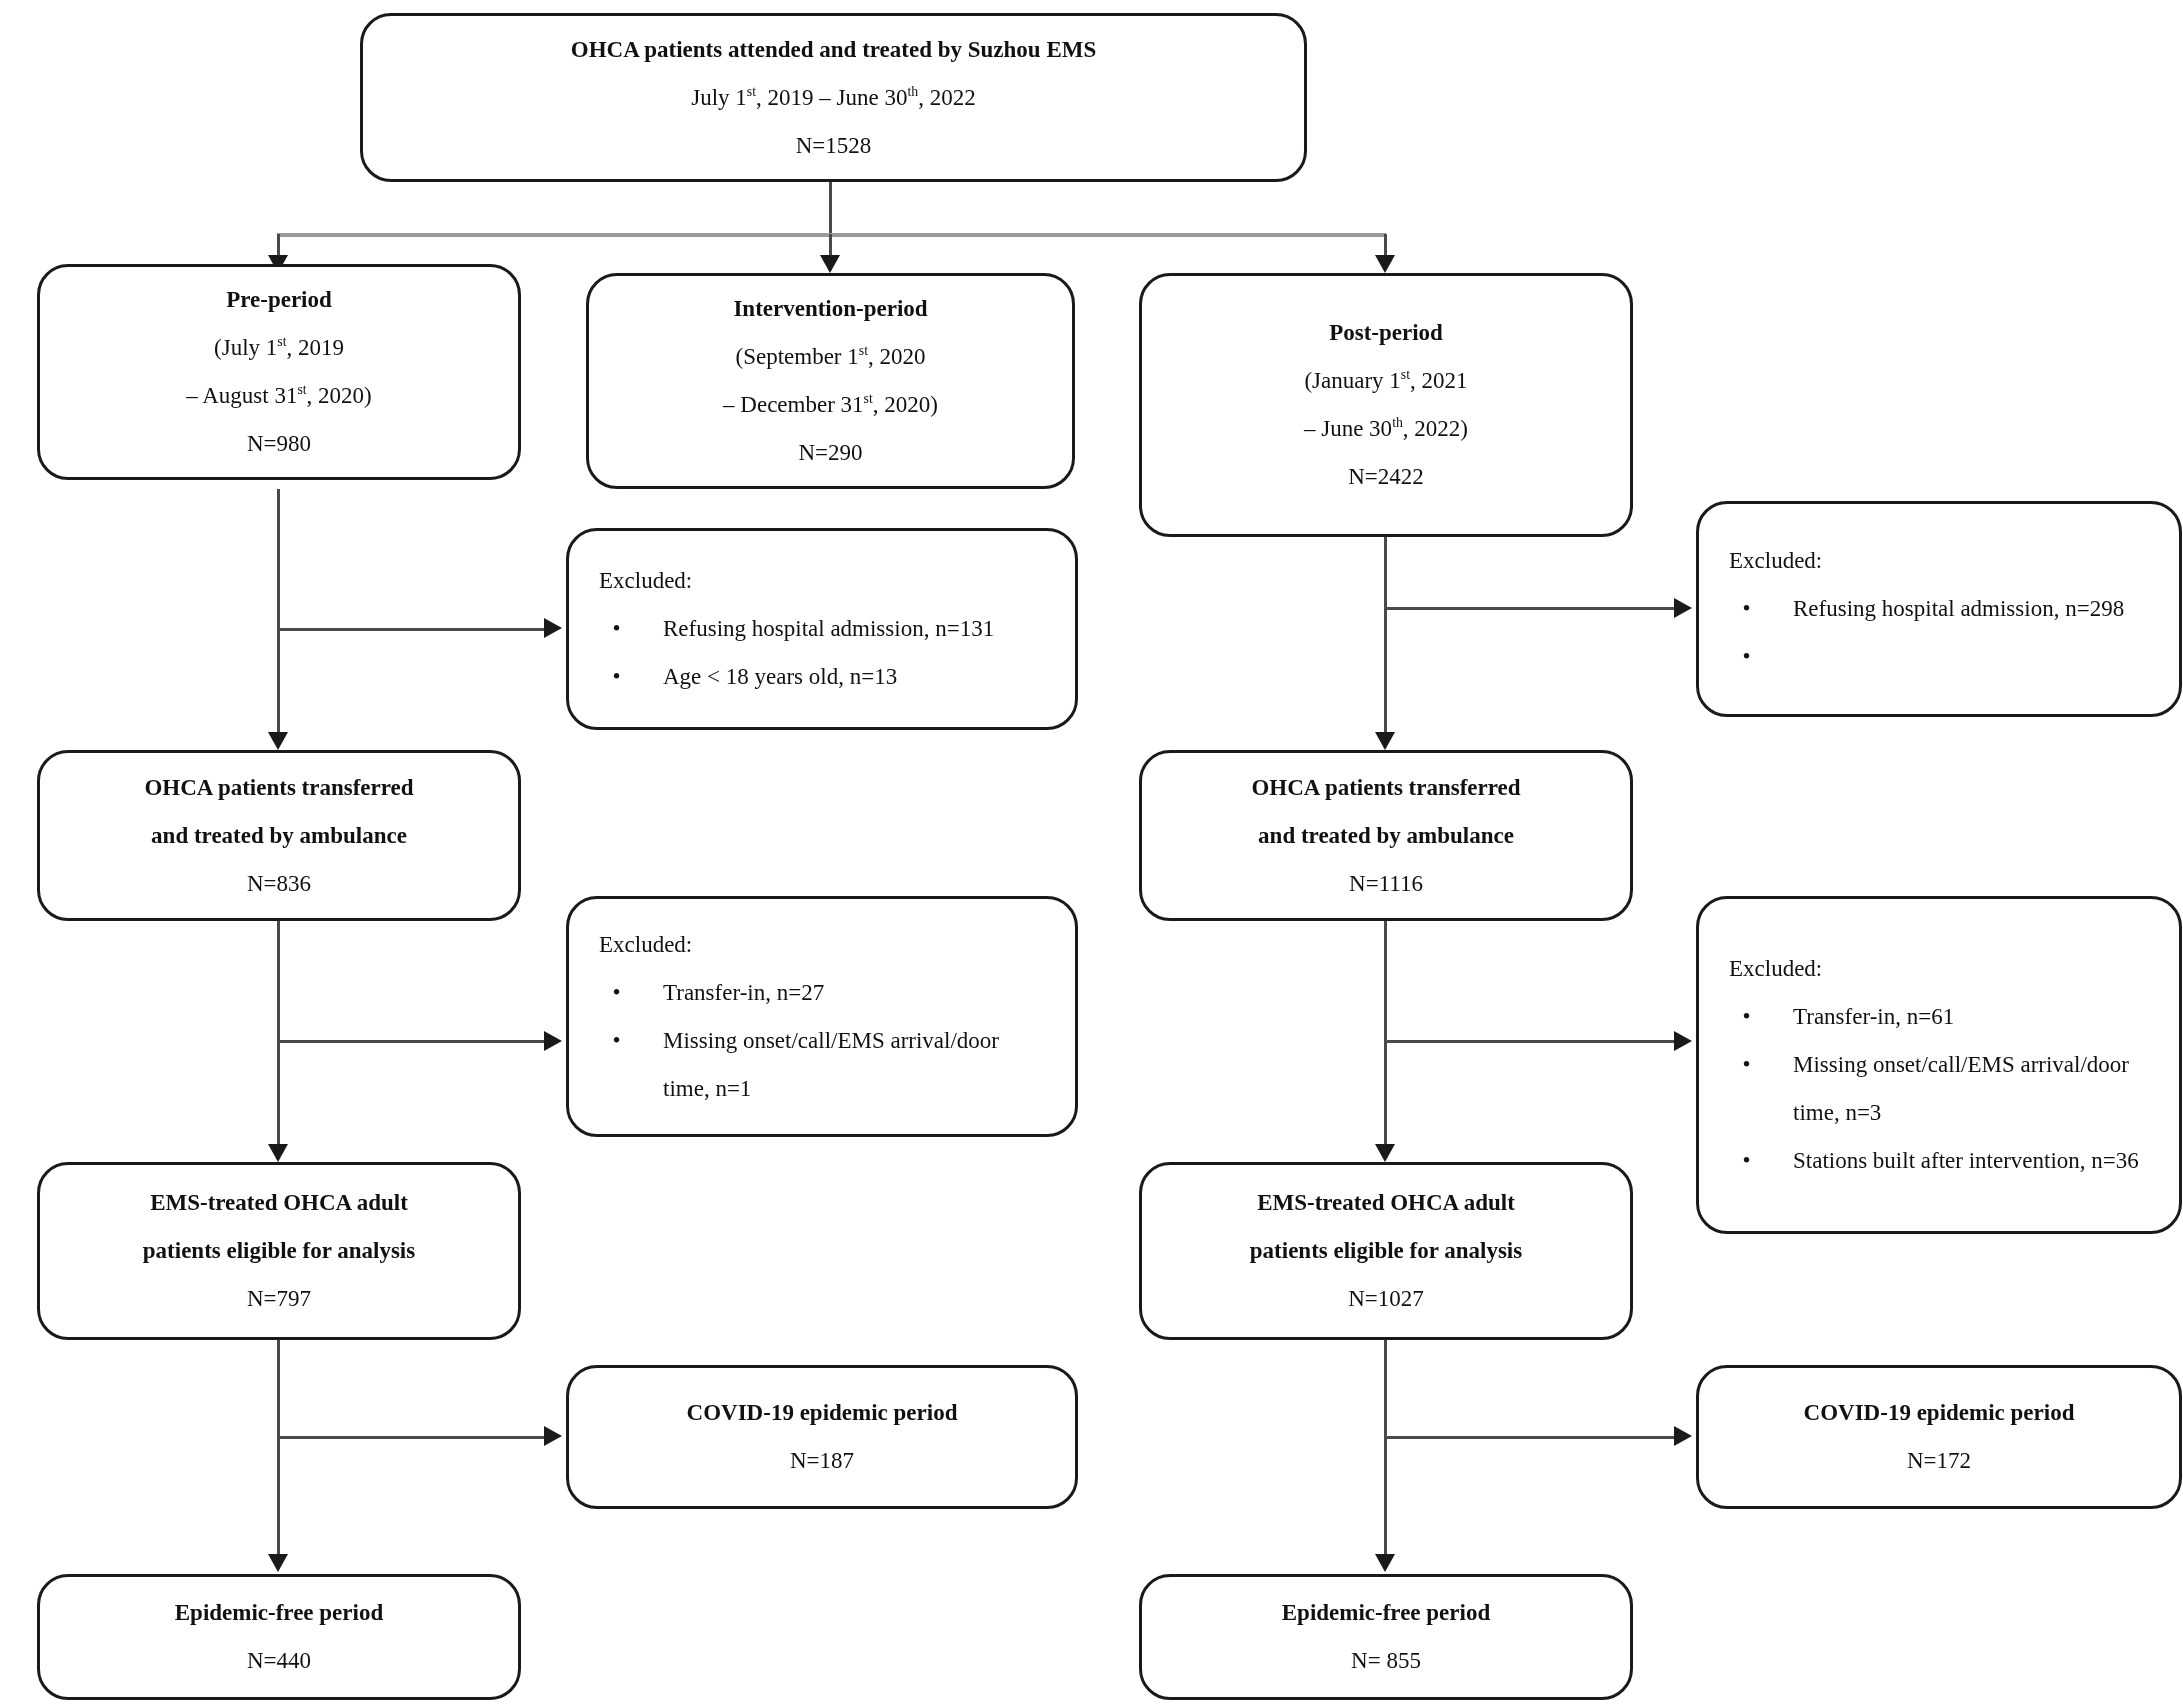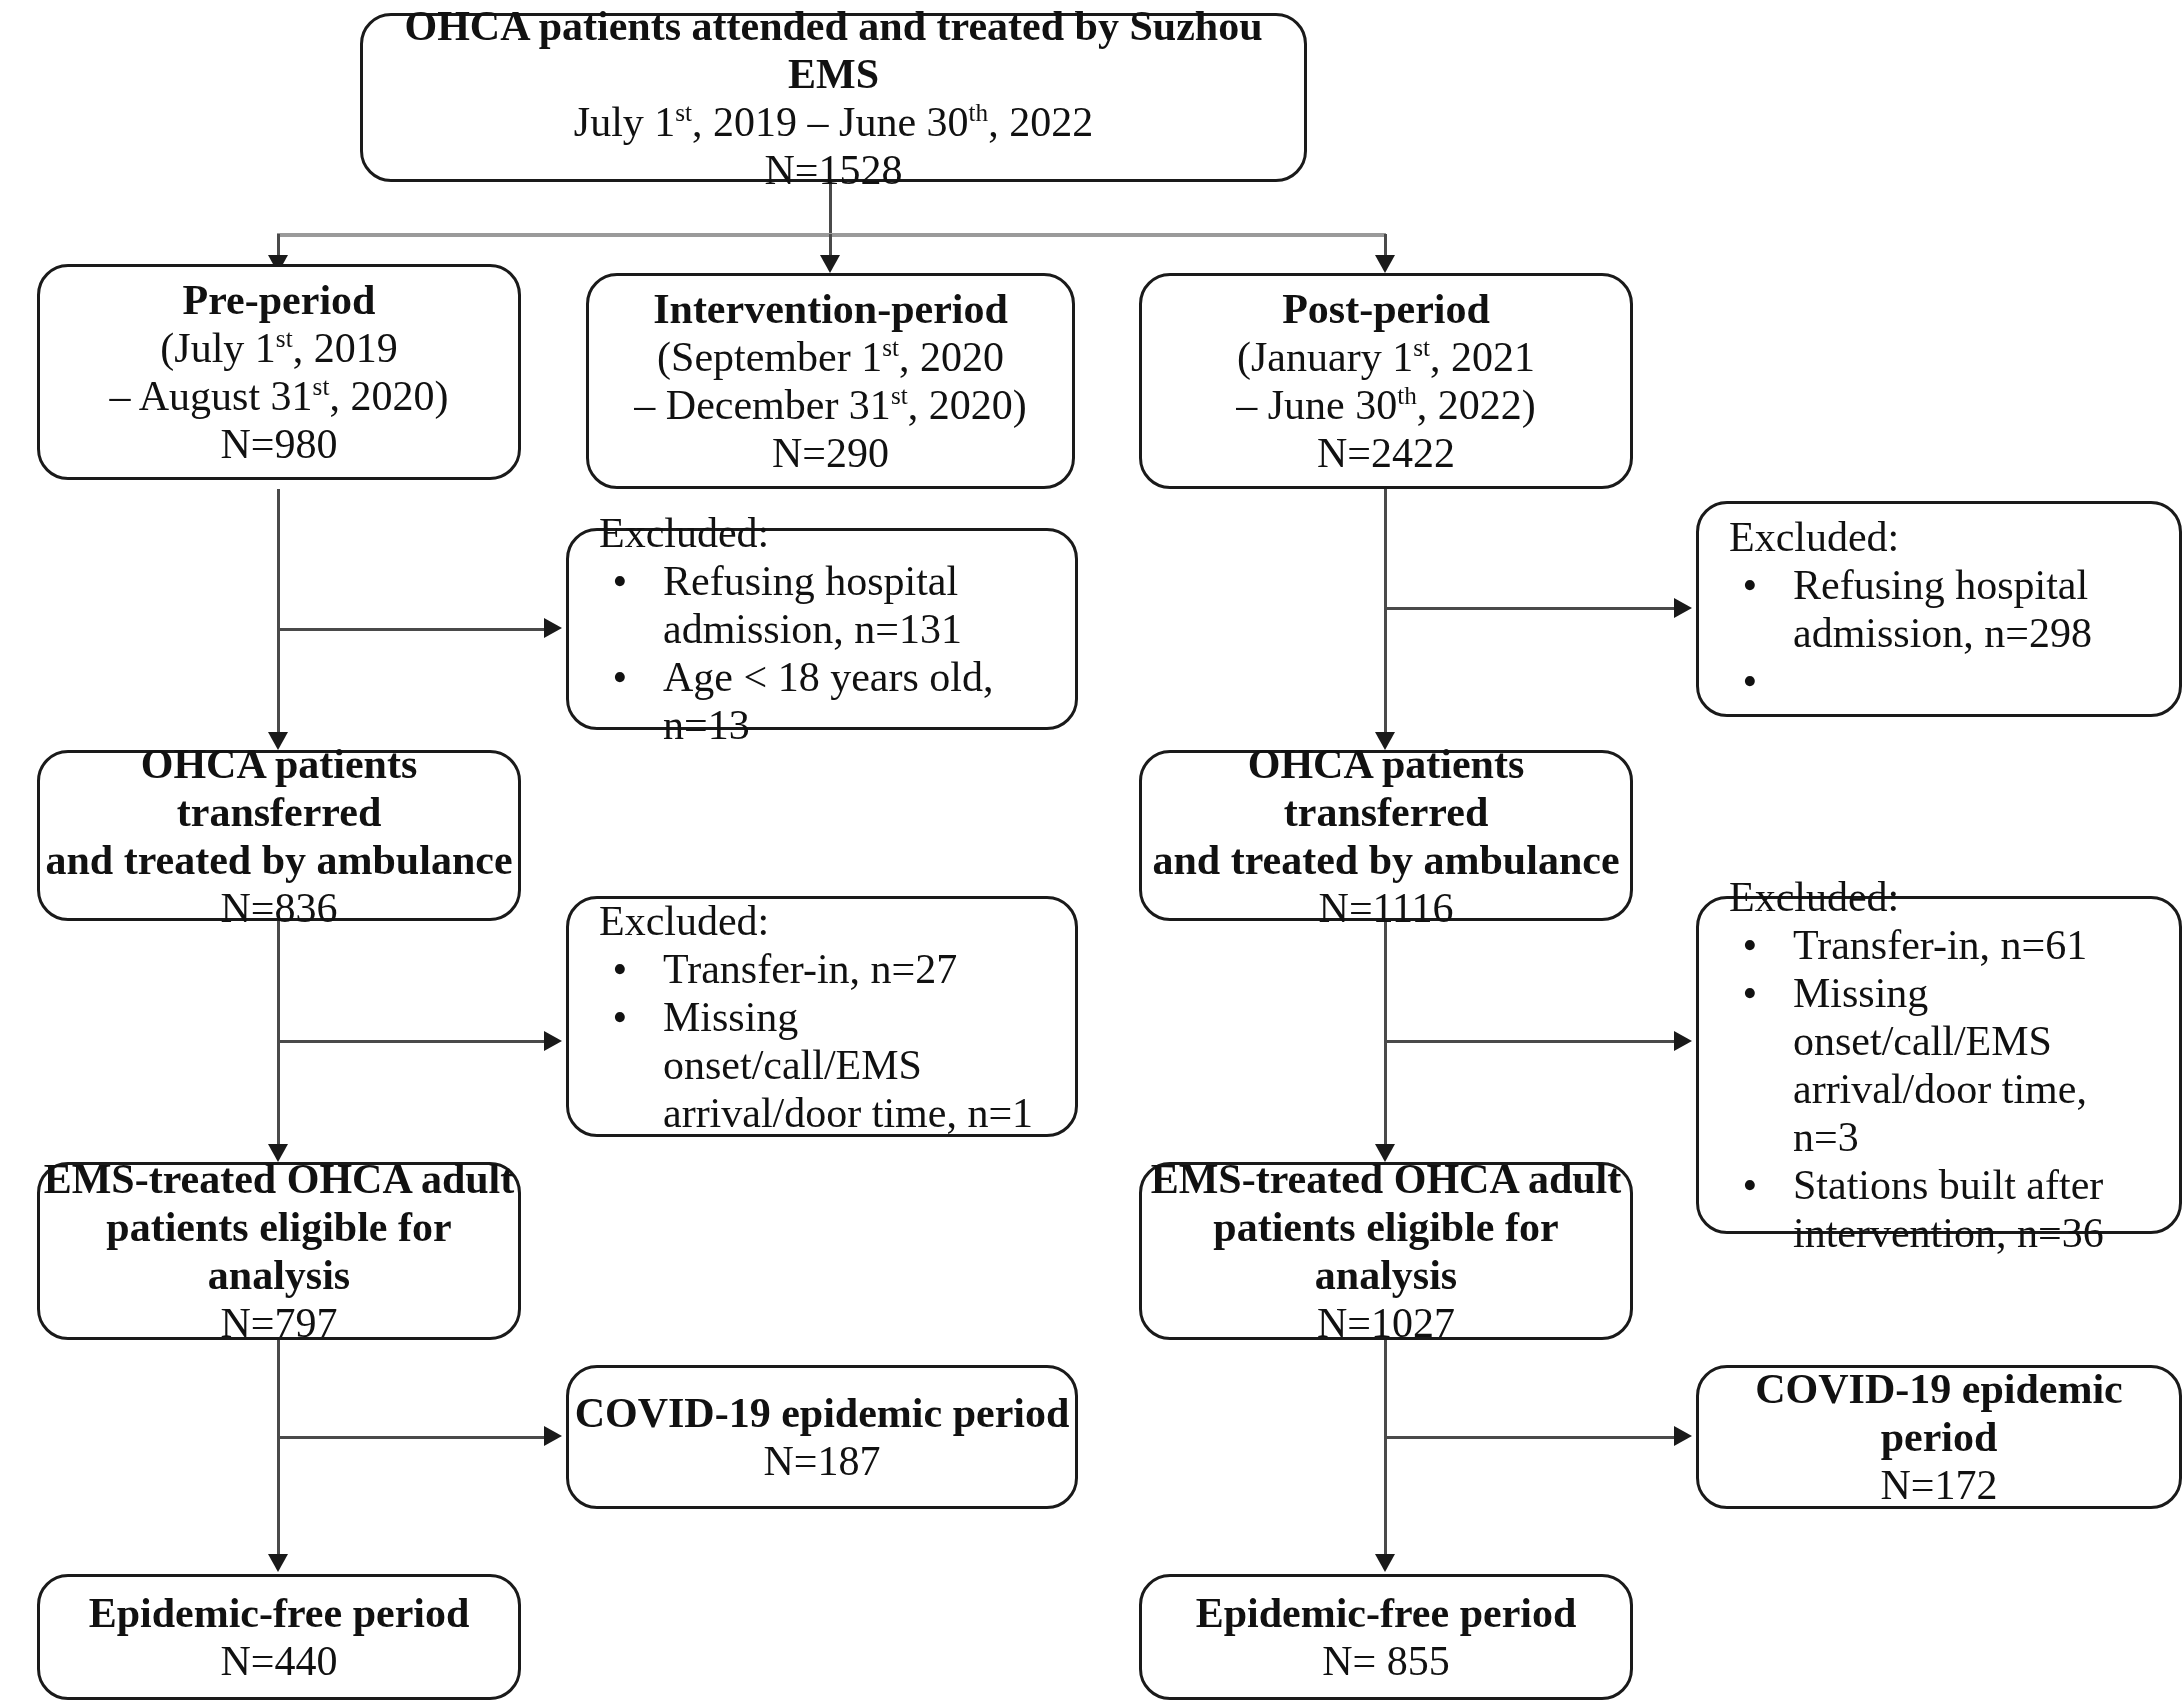--- a/index.html
+++ b/index.html
@@ -15,21 +15,21 @@
     position:absolute;
     box-sizing:border-box;
     border:3.3px solid #1a1a1a;
     border-radius:31px;
     background:#ffffff;
     display:flex;
     flex-direction:column;
     justify-content:center;
     align-items:center;
     text-align:center;
-    font-size:42px;
+    font-size:23px;
     line-height:48px;
   }
   .box .t-bold{font-weight:700;}
   .box.side{
     align-items:flex-start;
     text-align:left;
     padding:6.7px 16px 6.7px 30px;
   }
   .bullet-row{display:flex;align-items:flex-start;width:100%;}
   .bullet-glyph{flex:0 0 64px;text-indent:13.4px;}
@@ -109,21 +109,21 @@
     <div>N=980</div>
   </div>
 
   <div class="box" style="left:586px;top:273px;width:489px;height:216px;">
     <div class="t-bold">Intervention-period</div>
     <div>(September 1<sup>st</sup>, 2020</div>
     <div>– December 31<sup>st</sup>, 2020)</div>
     <div>N=290</div>
   </div>
 
-  <div class="box" style="left:1139px;top:273px;width:494px;height:216px;">
+  <div class="box" style="left:1139px;top:273px;width:494px;height:264px;">
     <div class="t-bold">Post-period</div>
     <div>(January 1<sup>st</sup>, 2021</div>
     <div>– June 30<sup>th</sup>, 2022)</div>
     <div>N=2422</div>
   </div>
 
   <div class="box side" style="left:566px;top:528px;width:512px;height:202px;">
     <div>Excluded:</div>
     <div class="bullet-row">
       <span class="bullet-glyph">•</span>

